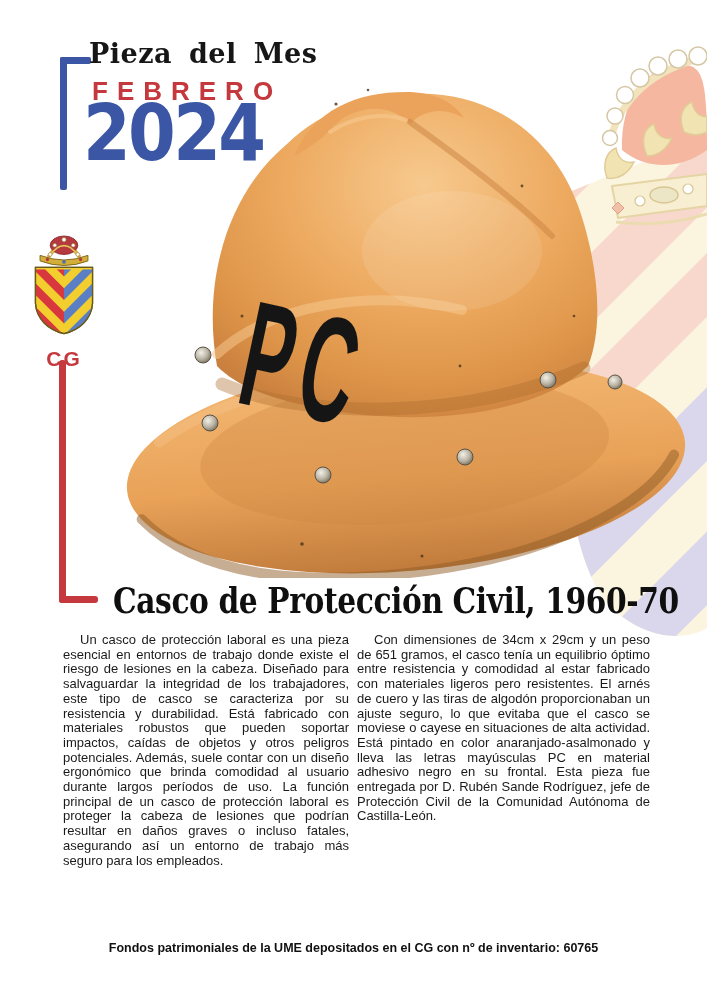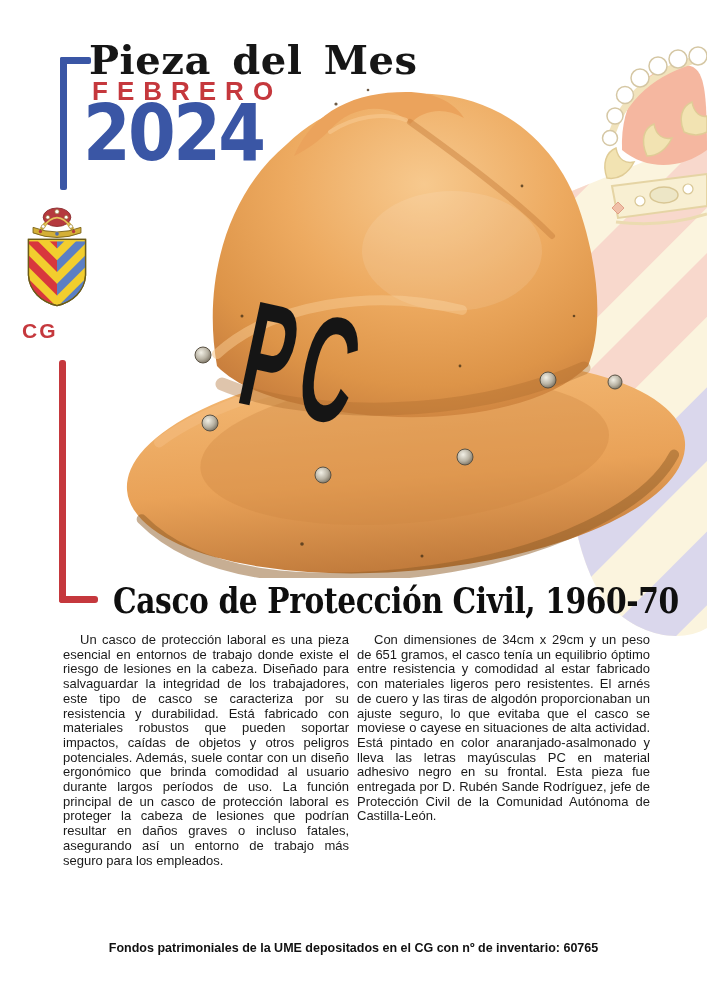--- a/index.html
+++ b/index.html
@@ -10,42 +10,42 @@
   }
   html,body{margin:0;padding:0;background:#e9e9e9;}
   .page{
     position:relative;width:707px;height:1000px;margin:0 auto;
     background:#ffffff;overflow:hidden;
     font-family:"Liberation Sans",sans-serif;color:var(--text);
   }
   
   .kicker{
     position:absolute;left:89px;top:40px;
-    font-family:"DejaVu Serif",serif;font-weight:700;font-size:40px;line-height:1;
+    font-family:"DejaVu Serif",serif;font-weight:700;font-size:27px;line-height:1;
     color:#161616;letter-spacing:.5px;word-spacing:7px;white-space:nowrap;
   }
   .month{
     position:absolute;left:92px;top:78px;
     font-weight:700;font-size:26px;line-height:1;color:var(--accent-red);
     letter-spacing:9px;white-space:nowrap;
   }
   .year{
     position:absolute;left:83px;top:94px;
     font-family:"DejaVu Sans",sans-serif;font-weight:700;font-size:78px;line-height:1;
     color:var(--accent-blue);letter-spacing:-3px;white-space:nowrap;
     transform:scaleX(.88);transform-origin:left top;
   }
   .bracket{position:absolute;background:var(--accent-blue);border-radius:2px;}
   .bb-v{left:60px;top:57px;width:7px;height:133px;}
   .bb-h{left:60px;top:57px;width:31px;height:7px;}
   .redline{position:absolute;background:var(--accent-red);border-radius:3px;}
   .rl-v{left:59px;top:360px;width:7px;height:243px;}
   .rl-h{left:59px;top:596px;width:39px;height:7px;}
   
-  .emblem{position:absolute;left:22px;top:196px;width:84px;text-align:left;z-index:4;}
+  .emblem{position:absolute;left:22px;top:224px;width:84px;text-align:center;z-index:4;}
   .cg-label{
     font-weight:700;font-size:21px;letter-spacing:2px;color:var(--accent-red);
     margin-top:1px;
   }
   
   .watermark{position:absolute;left:552px;top:28px;width:155px;height:615px;z-index:1;}
   .helmet{position:absolute;left:122px;top:66px;width:566px;height:512px;z-index:2;}
   
   .title{
     position:absolute;left:113px;top:582px;z-index:5;margin:0;

